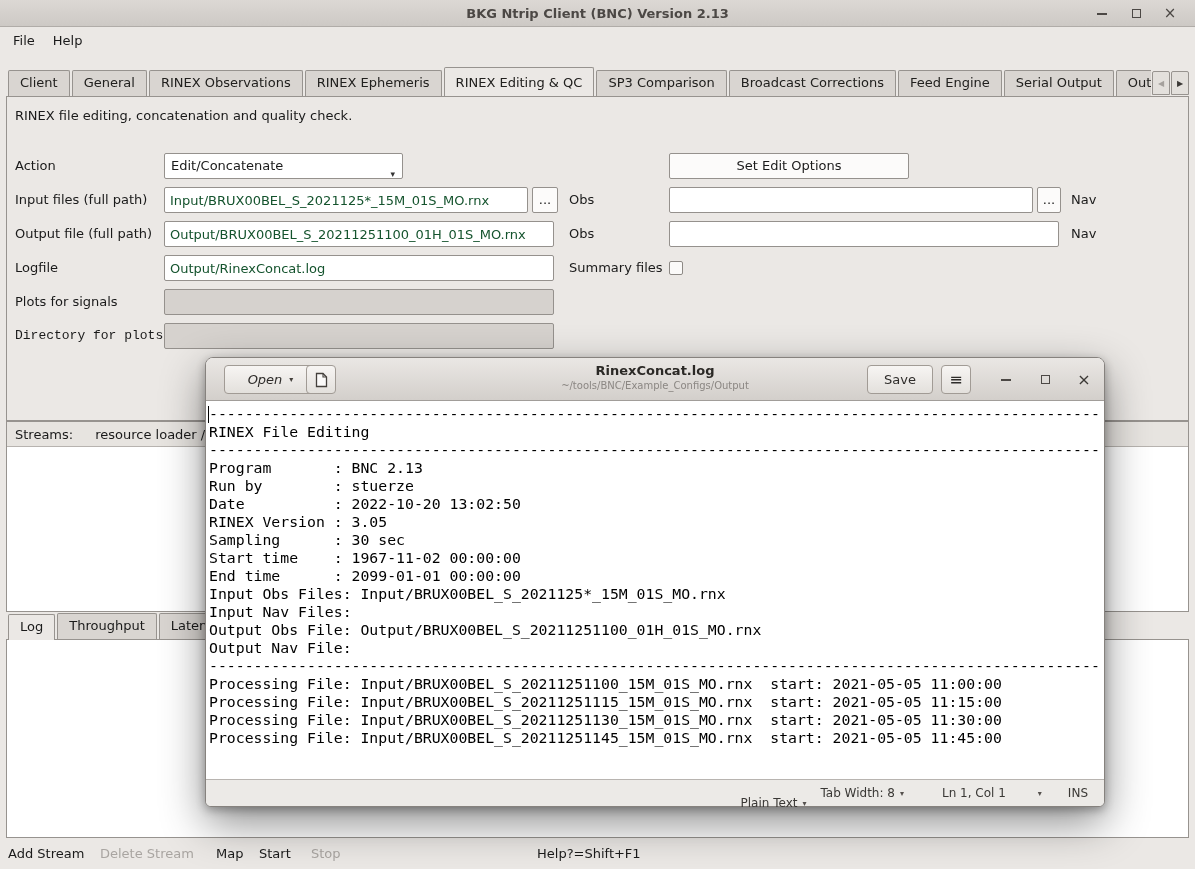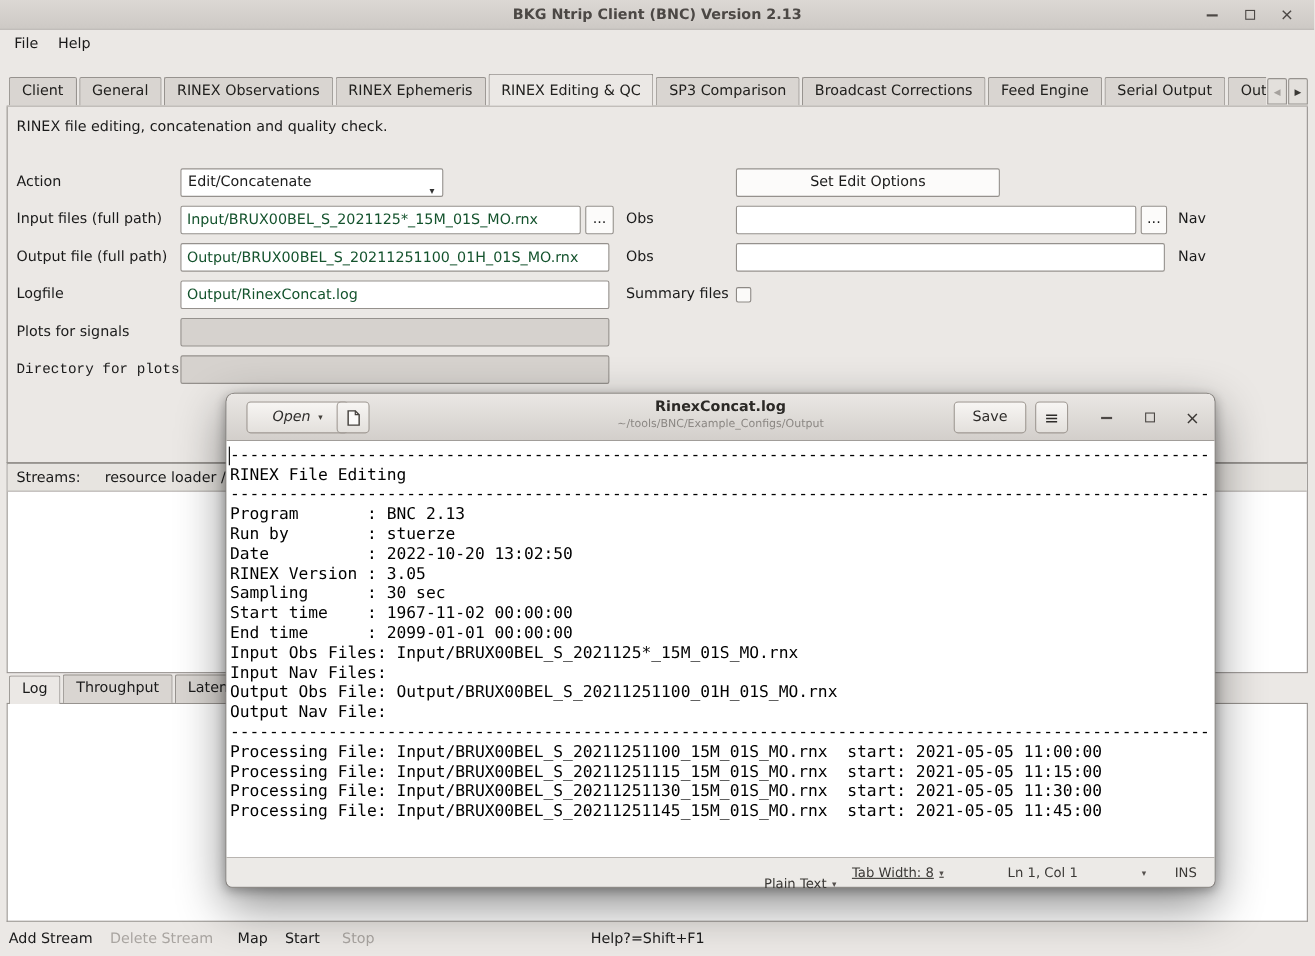--- a/index.html
+++ b/index.html
@@ -248,25 +248,25 @@
 Processing File: Input/BRUX00BEL_S_20211251115_15M_01S_MO.rnx  start: 2021-05-05 11:15:00
 Processing File: Input/BRUX00BEL_S_20211251130_15M_01S_MO.rnx  start: 2021-05-05 11:30:00
 Processing File: Input/BRUX00BEL_S_20211251145_15M_01S_MO.rnx  start: 2021-05-05 11:45:00</pre>
     </div>
 
     <div class="gstatus">
       <span class="sitem" style="margin-right:14px;margin-top:20px;">
         <span>Plain Text</span>
         <span class="sarrow">▾</span>
       </span>
-      <span class="sitem" style="margin-right:58px;text-decoration:underline;">
+      <span class="sitem" style="margin-right:38px;">
         <span>Tab Width: 8</span>
         <span class="sarrow">▾</span>
       </span>
-      <span class="sitem" style="margin-right:58px;">Ln 1, Col 1</span>
+      <span class="sitem" style="margin-right:32px;">Ln 1, Col 1</span>
       <span class="sitem sarrow" style="margin-right:26px; margin-left:0;">
           <span>▾</span>
         </span>
       <span class="sitem" style="margin-right:16px;">INS</span>
     </div>
   </div>
 
 </div>
 
 </body></html>

